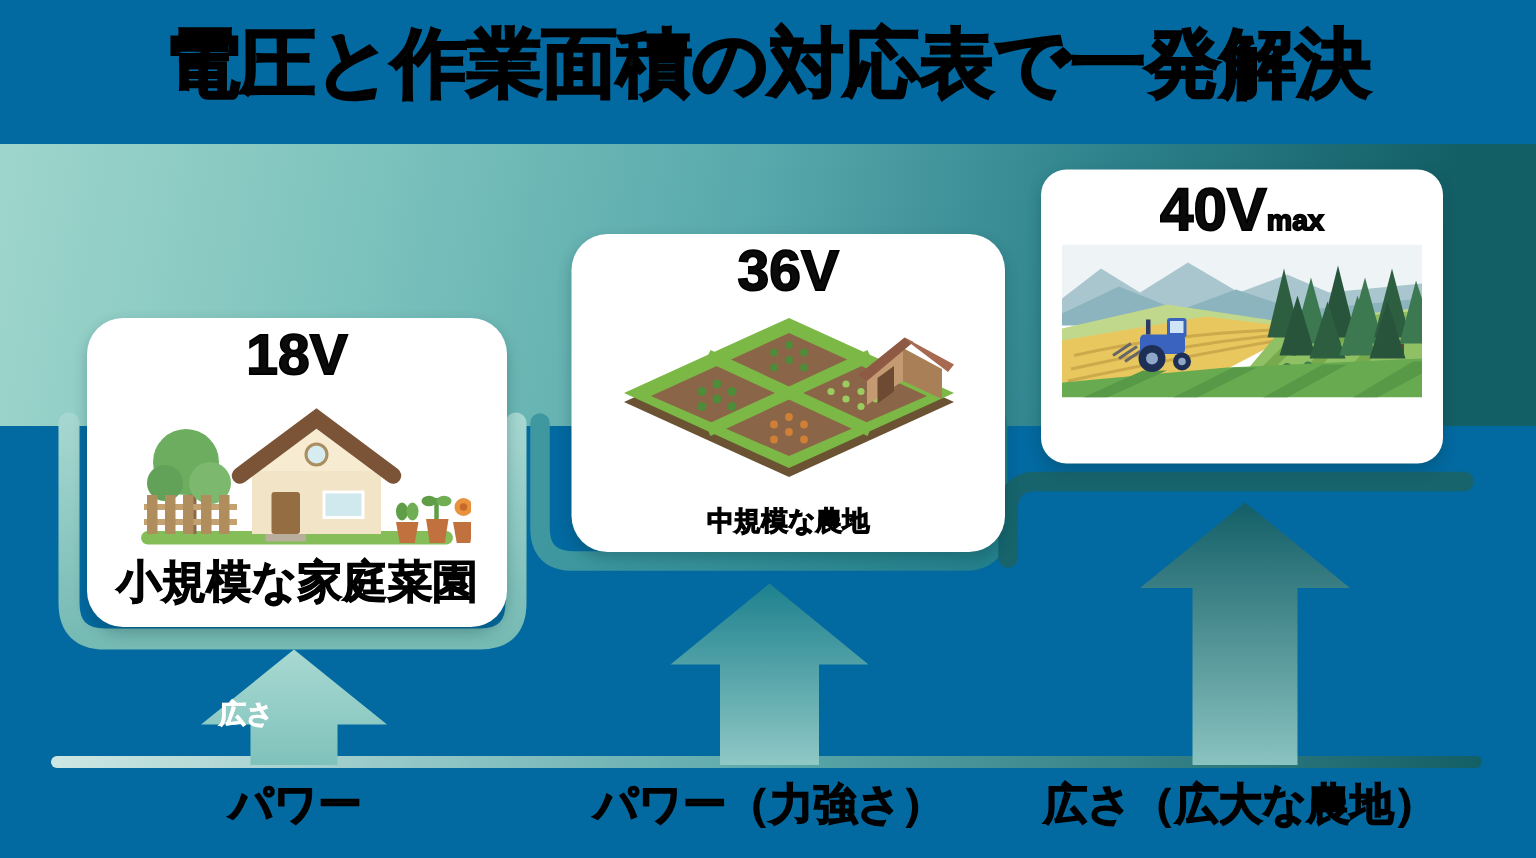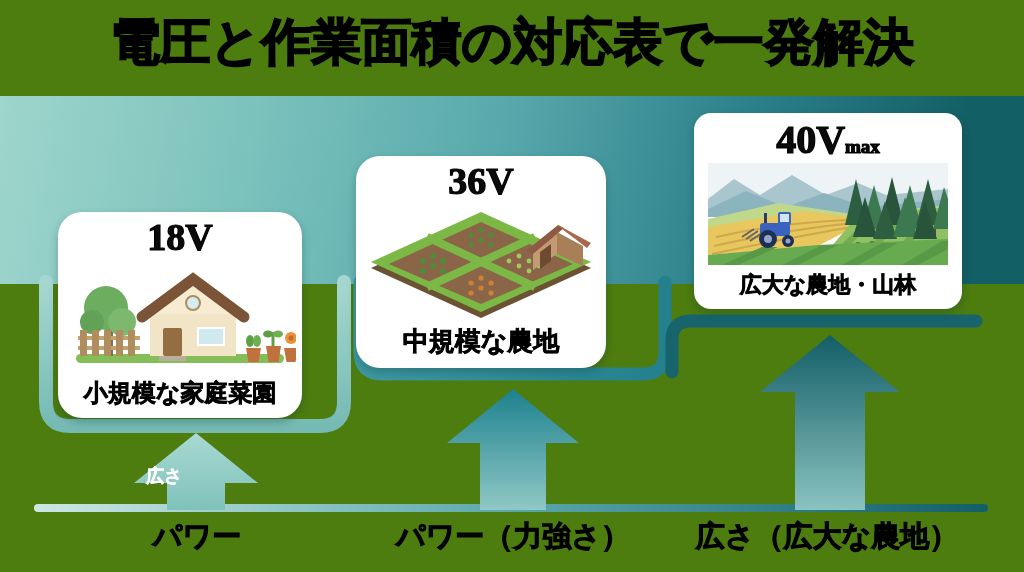--- a/index.html
+++ b/index.html
@@ -1,49 +1,49 @@
 <!DOCTYPE html>
 <html><head>
 <meta charset="utf-8">
 <style>
   html,body{margin:0;padding:0;background:#ffffff;}
   .stage{
-    position:relative;width:1024px;height:572px;overflow:hidden;background:#4d7c0f;
-    font-family:Liberation Serif, serif;
+    position:relative;width:1024px;height:572px;overflow:hidden;background:#0369a1;
+    font-family:Liberation Sans, sans-serif;
   }
   .title{
     position:absolute;top:10px;left:0;right:0;text-align:center;
     font-size:50px;font-weight:900;color:#0a0a0a;-webkit-text-stroke:1.7px #000;
     letter-spacing:0;line-height:1.3;z-index:2;white-space:nowrap;
   }
   .band{
     position:absolute;left:0;top:96px;width:1024px;height:188px;z-index:0;
     background:linear-gradient(100deg,#9ed5cc 0%,#7fc4be 22%,#58a9ac 48%,#2b7f89 72%,#135f66 92%);
   }
   .scene{position:absolute;left:0;top:0;z-index:1;}
   .card{
     position:absolute;background:#fff;border-radius:24px;z-index:3;
     box-shadow:0 4px 9px rgba(10,60,60,.30);
     display:flex;flex-direction:column;align-items:center;
   }
-  .card1{left:58px;top:212px;width:244px;height:206px;}
-  .card2{left:356px;top:156px;width:250px;height:212px;}
+  .card1{left:58px;top:212px;width:280px;height:206px;}
+  .card2{left:381px;top:156px;width:289px;height:212px;}
   .card3{left:694px;top:113px;width:268px;height:196px;border-radius:17px;}
   .volt{
     margin-top:4px;font-size:38px;font-weight:900;color:#0b0b0b;
     -webkit-text-stroke:1.2px #000;line-height:1.15;display:flex;align-items:baseline;
   }
   .card3 .volt{font-size:40px;}
   .vmax{font-size:19px;font-weight:900;}
   .illus{display:block;}
   .caption{
-    margin-top:auto;margin-bottom:9px;font-size:24px;font-weight:900;color:#0b0b0b;
+    margin-top:auto;margin-bottom:9px;font-size:30px;font-weight:900;color:#0b0b0b;
     -webkit-text-stroke:.7px #000;white-space:nowrap;
   }
-  .card2 .caption{font-size:26px;}
+  .card2 .caption{font-size:18px;}
   .card3 .caption{font-size:22px;}
   .arrow-label{
     position:absolute;left:146px;top:464px;width:100px;text-align:left;z-index:2;
     font-size:18px;font-weight:900;color:#ffffff;-webkit-text-stroke:.5px #fff;
   }
   .axis{
     position:absolute;top:517px;transform:translateX(-50%);z-index:2;white-space:nowrap;
     font-size:29px;font-weight:900;color:#0a0a0a;-webkit-text-stroke:1px #000;
   }
   .axis1{left:197px}.axis2{left:513px}.axis3{left:827px}
@@ -234,21 +234,20 @@
         <rect x="52" y="60" width="30" height="13" rx="3" fill="#3a63c0"></rect>
         <rect x="70" y="49" width="13" height="13" rx="2" fill="#3a63c0"></rect>
         <rect x="72" y="51" width="9" height="8" fill="#cfe4f4"></rect>
         <rect x="56" y="50" width="3" height="10" fill="#2b3b63"></rect>
         <circle cx="60" cy="76" r="9" fill="#1d2f55"></circle>
           <circle cx="60" cy="76" r="4" fill="#8fa6c9"></circle>
         <circle cx="80" cy="78" r="6" fill="#1d2f55"></circle>
           <circle cx="80" cy="78" r="2.5" fill="#8fa6c9"></circle>
       </g>
     </svg>
-    <div class="caption">広大な農地・山林</div>
   </div>
 
   <div class="arrow-label">広さ</div>
 
   <div class="axis axis1">パワー</div>
   <div class="axis axis2">パワー（力強さ）</div>
   <div class="axis axis3">広さ（広大な農地）</div>
 
 </div>
 

